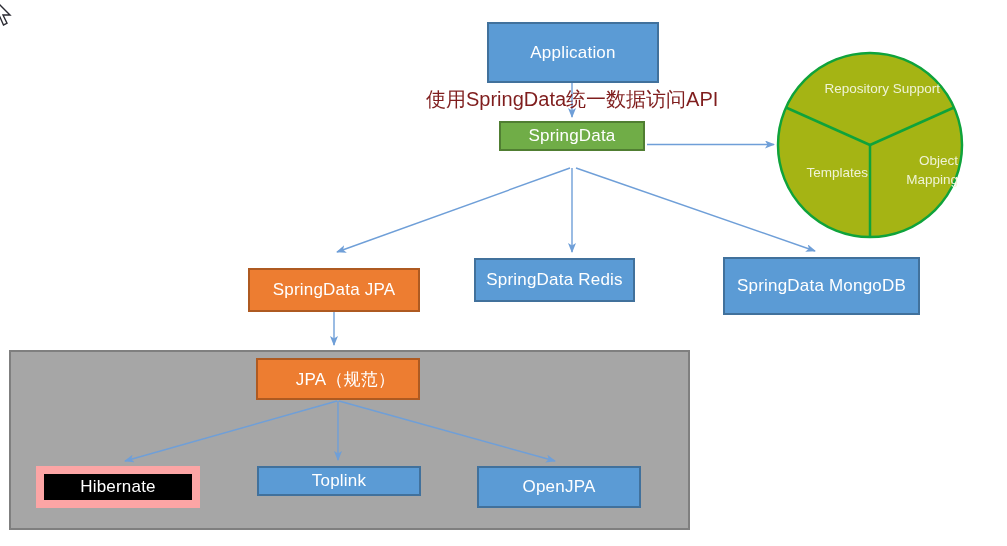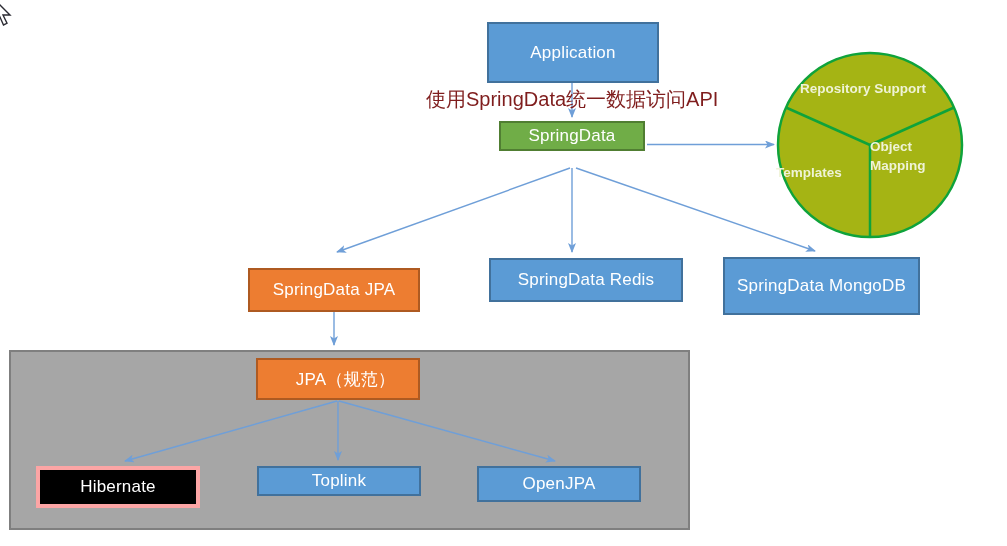--- a/index.html
+++ b/index.html
@@ -9,36 +9,36 @@
   }
   .layer{position:absolute;left:0;top:0;width:1007px;height:546px;}
   .node{
     position:absolute;display:flex;align-items:center;justify-content:center;
     box-sizing:border-box;color:#ffffff;font-size:17px;letter-spacing:.2px;
     white-space:nowrap;
   }
   .blue{background:#5B9BD5;border:2px solid #41719C;}
   .orange{background:#ED7D31;border:2px solid #AE5A21;}
   .green{background:#70AD47;border:2px solid #507E32;}
-  .black{background:#000000;border:4px solid #fca5a5;}
+  .black{background:#000000;border:8px solid #fca5a5;}
   .gray-container{
     position:absolute;left:9px;top:350px;width:681px;height:180px;
     background:#A6A6A6;border:2px solid #7F7F7F;box-sizing:border-box;
   }
   .annotation{
     position:absolute;left:426px;top:86px;width:300px;
     font-size:20px;color:#7f1d1d;line-height:26px;
   }
   .circle-label{
-    position:absolute;text-align:left;color:#EFF3D6;
-    font-size:13.5px;line-height:19px;font-weight:bold;
+    position:absolute;text-align:right;color:#EFF3D6;
+    font-size:13.5px;line-height:19px;
   }
   #lbl-repo{left:800px;top:79px;width:140px;}
   #lbl-templates{left:776px;top:163px;width:92px;}
-  #lbl-object{left:870px;top:137px;width:88px;}
+  #lbl-object{left:870px;top:151px;width:88px;}
   .cursor{position:absolute;left:-9px;top:-3px;}
 </style>
 </head>
 <body>
 
 <div class="canvas">
 
   <div class="gray-container"></div>
 
   <svg class="layer" viewBox="0 0 1007 546">
@@ -65,31 +65,31 @@
   </svg>
 
   <div class="annotation">使用SpringData统一数据访问API</div>
 
   <div class="node blue" style="left:487px;top:22px;width:172px;height:61px;">Application</div>
 
   <div class="node green" style="left:499px;top:121px;width:146px;height:30px;text-align:right;">SpringData</div>
 
   <div class="node orange" style="left:248px;top:268px;width:172px;height:44px;">SpringData JPA</div>
 
-  <div class="node blue" style="left:489px;top:258px;width:194px;height:44px;text-align:center;">SpringData Redis</div>
+  <div class="node blue" style="left:474px;top:258px;width:161px;height:44px;text-align:center;">SpringData Redis</div>
 
   <div class="node blue" style="left:723px;top:257px;width:197px;height:58px;">SpringData MongoDB</div>
 
   <div class="node orange" style="left:256px;top:358px;width:164px;height:42px;padding-left:15px;">JPA（规范）</div>
 
   <div class="node black" style="left:36px;top:466px;width:164px;height:42px;">Hibernate</div>
 
   <div class="node blue" style="left:257px;top:466px;width:164px;height:30px;">Toplink</div>
 
-  <div class="node blue" style="left:477px;top:466px;width:164px;height:36px;">OpenJPA</div>
+  <div class="node blue" style="left:477px;top:466px;width:164px;height:42px;">OpenJPA</div>
 
   <div id="lbl-repo" class="circle-label">Repository Support</div>
   <div id="lbl-templates" class="circle-label">Templates</div>
   <div id="lbl-object" class="circle-label">Object Mapping</div>
 
   <svg class="cursor" width="26" height="30">
     <polygon points="3,2 3,24 8.5,19 12.5,28 16,26.3 12,18 19,18" fill="#ffffff" stroke="#2b2b33" stroke-width="1.4"></polygon>
   </svg>
 
 </div>

